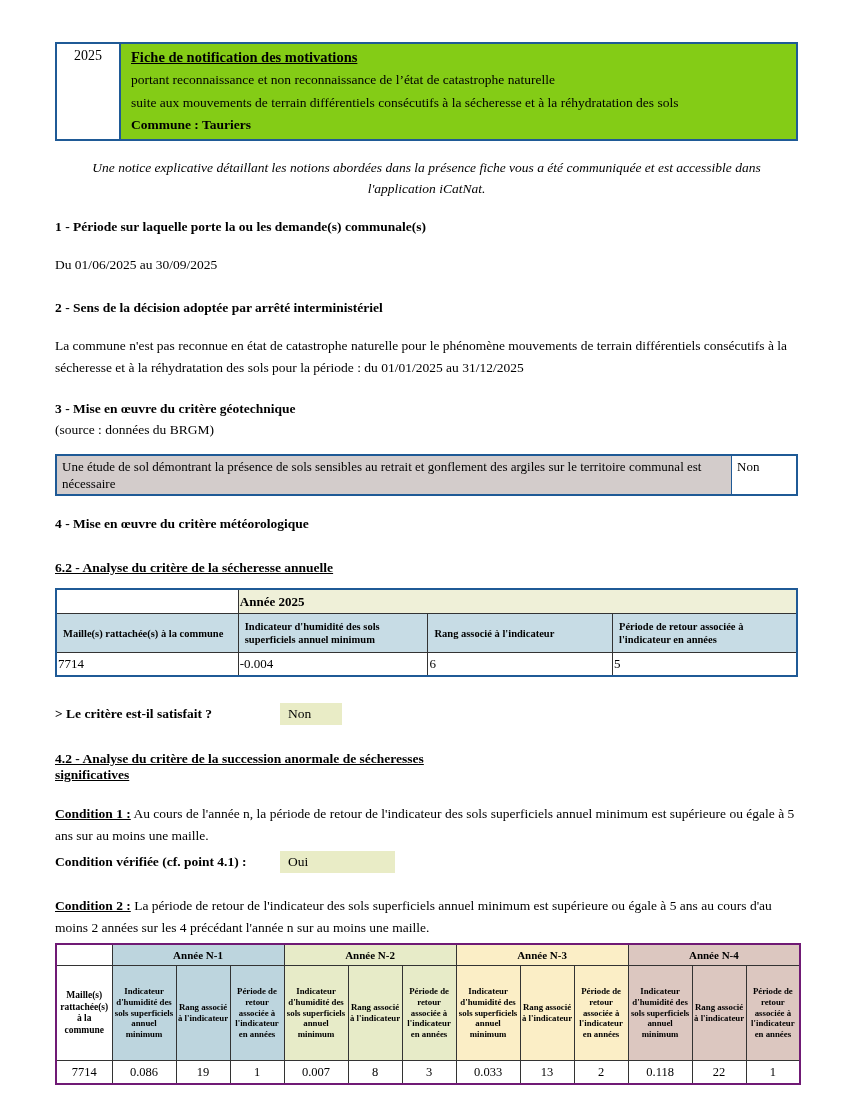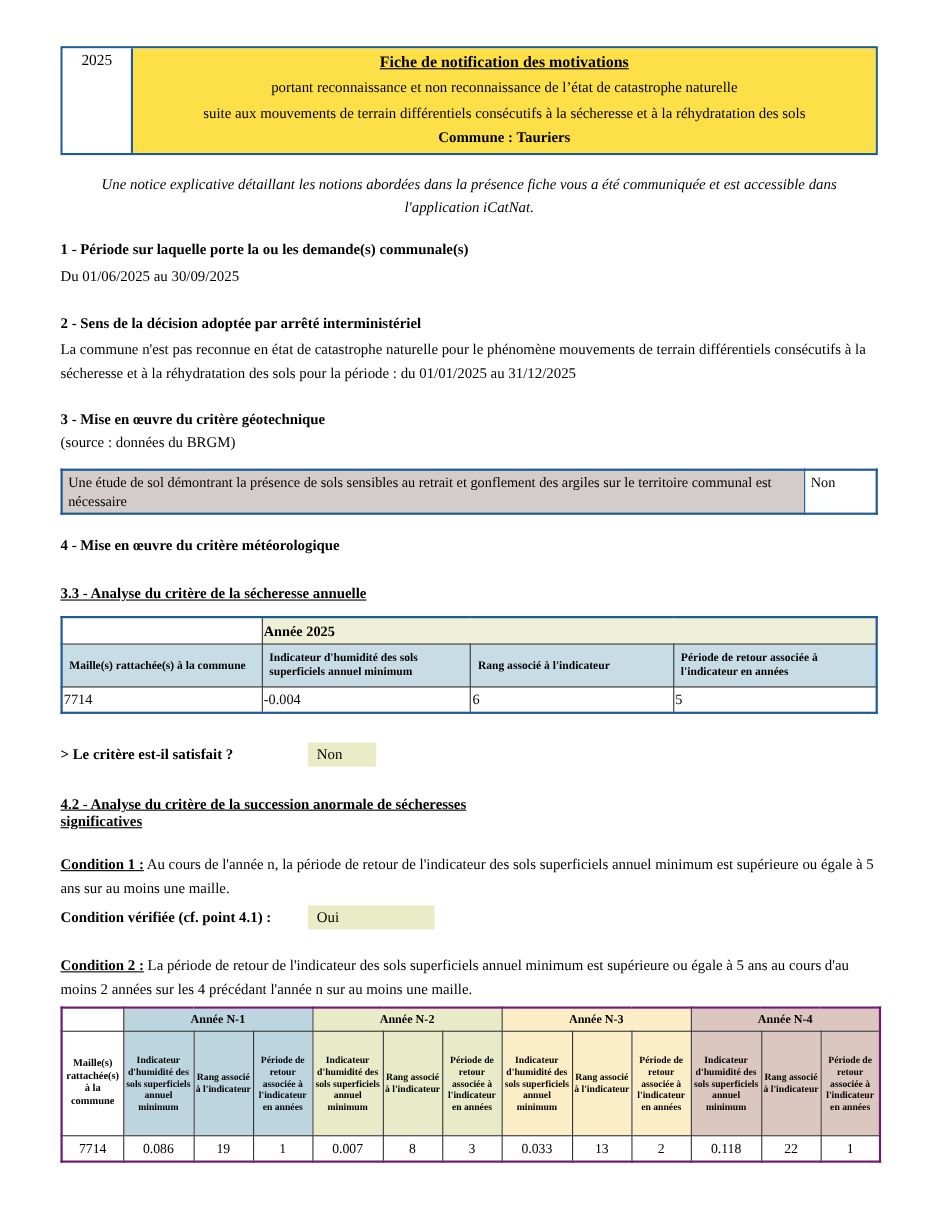--- a/index.html
+++ b/index.html
@@ -2,30 +2,30 @@
 <html><head>
 <meta charset="utf-8">
 <style>
   html,body{margin:0;padding:0;background:#fff;}
   body{width:850px;height:1100px;overflow:hidden;font-family:"Liberation Serif",serif;color:#000;}
   .page{box-sizing:border-box;width:850px;height:1100px;padding:42px 52px 16px 55px;display:flex;flex-direction:column;}
 
   
   .hdr{display:flex;border:2px solid #1f5a96;}
   .hdr-year{width:62px;background:#fff;border-right:2px solid #1f5a96;text-align:center;padding-top:4px;font-size:14px;}
-  .hdr-main{flex:1;background:#fde047;text-align:center;padding:2px 10px 4px;}
+  .hdr-main{flex:1;background:#84cc16;text-align:left;padding:2px 10px 4px;}
   .hdr-title{font-weight:bold;text-decoration:underline;font-size:14.5px;line-height:22px;}
   .hdr-sub{font-size:13.5px;line-height:23px;}
   .hdr-commune{font-weight:bold;font-size:13.5px;line-height:21px;}
 
   
   .notice{margin:16px auto 0;width:720px;text-align:center;font-style:italic;font-size:13.5px;line-height:21px;}
   .sec-title{font-weight:bold;font-size:13.5px;margin-top:20px;}
   .sec-title.ul{text-decoration:underline;}
-  .sec-body{font-size:13.5px;line-height:22px;margin-top:5px;}
+  .sec-body{font-size:13.5px;line-height:22px;margin-top:19px;}
   .src{font-size:13.5px;margin-top:5px;}
 
   
   .geo{width:100%;border-collapse:collapse;margin-top:16px;border:2px solid #1f5a96;}
   .geo td{border:1px solid #1f5a96;font-size:13px;line-height:17px;padding:2px 5px;vertical-align:top;}
   .geo .lbl{background:#d3cccb;}
   .geo .val{background:#fff;width:54px;}
 
   
   .t41{width:100%;border-collapse:collapse;margin-top:12px;border:2px solid #1f5a96;table-layout:fixed;}
@@ -87,21 +87,21 @@
     <tbody>
       <tr>
         <td class="lbl">Une étude de sol démontrant la présence de sols sensibles au retrait et gonflement des argiles sur le territoire communal est nécessaire</td>
         <td class="val">Non</td>
       </tr>
     </tbody>
   </table>
 
   <div class="sec-title" style="margin-top:20px;">4 - Mise en œuvre du critère météorologique</div>
 
-  <div class="sec-title ul" style="margin-top:28px;">3.3 - Analyse du critère de la sécheresse annuelle</div>
+  <div class="sec-title ul" style="margin-top:28px;">6.2 - Analyse du critère de la sécheresse annuelle</div>
 
   <table class="t41">
     <colgroup>
         <col style="width:24.6%">
         <col style="width:25.6%">
         <col style="width:24.9%">
         <col style="width:24.9%">
       </colgroup>
     <tbody>
       <tr>

